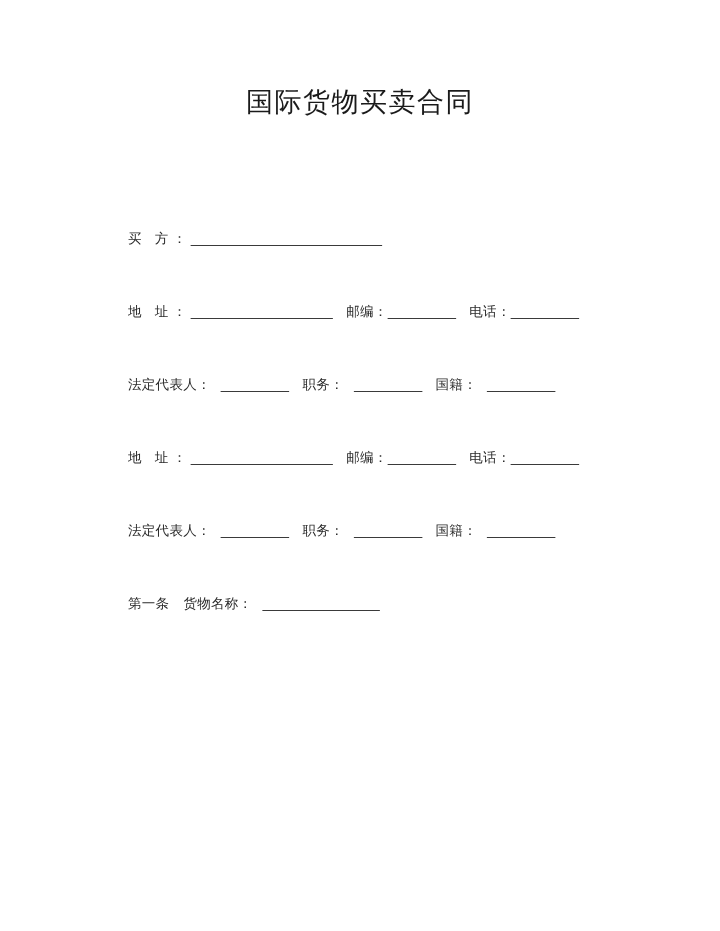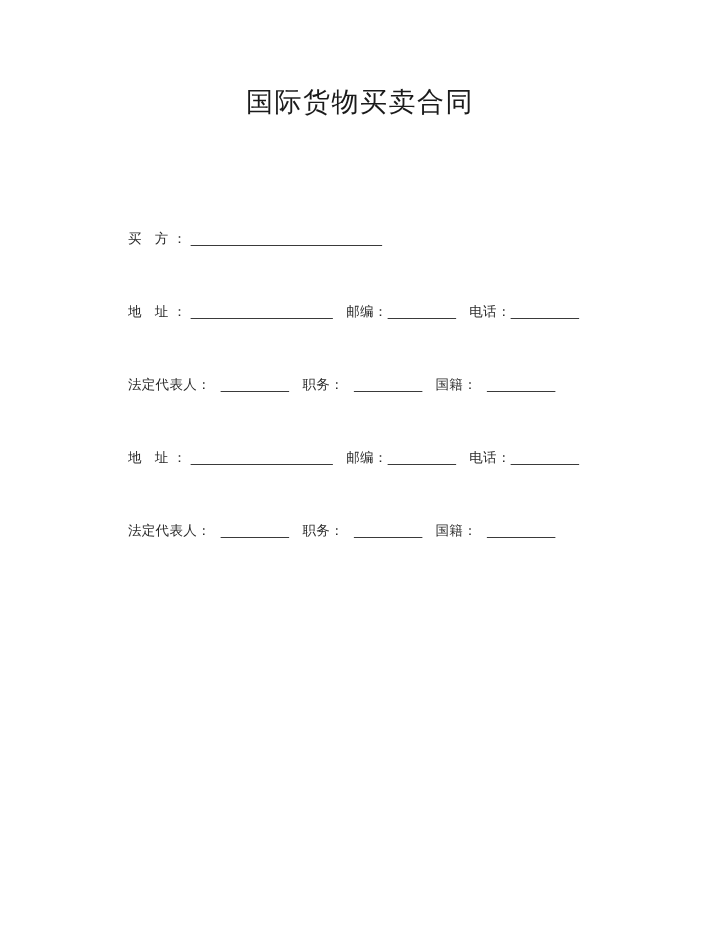--- a/index.html
+++ b/index.html
@@ -125,16 +125,21 @@
       </span>
     </div>
 
     <div class="line">
       <span class="line-inner">
         <span class="lbl">法定代表人：</span><span class="gap-sm"></span><span class="blank">___________</span><span class="gap-md"></span><span class="lbl">职务：</span><span class="gap-sm"></span><span class="blank">___________</span><span class="gap-md"></span><span class="lbl">国籍：</span><span class="gap-sm"></span><span class="blank">___________</span>
       </span>
     </div>
 
 
+    <div class="line">
+      <span class="line-inner">
+        <span class="lbl art-no">第一条</span><span class="gap-md"></span><span class="lbl">货物名称：</span><span class="gap-sm"></span><span class="blank">___________________</span>
+      </span>
+    </div>
 
 
   </div>
 </div>
 
 </body></html>

